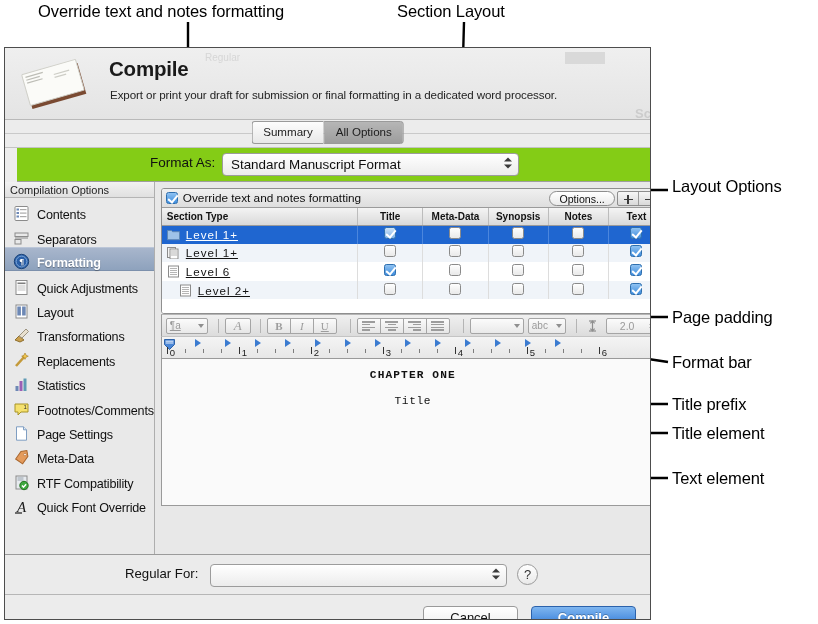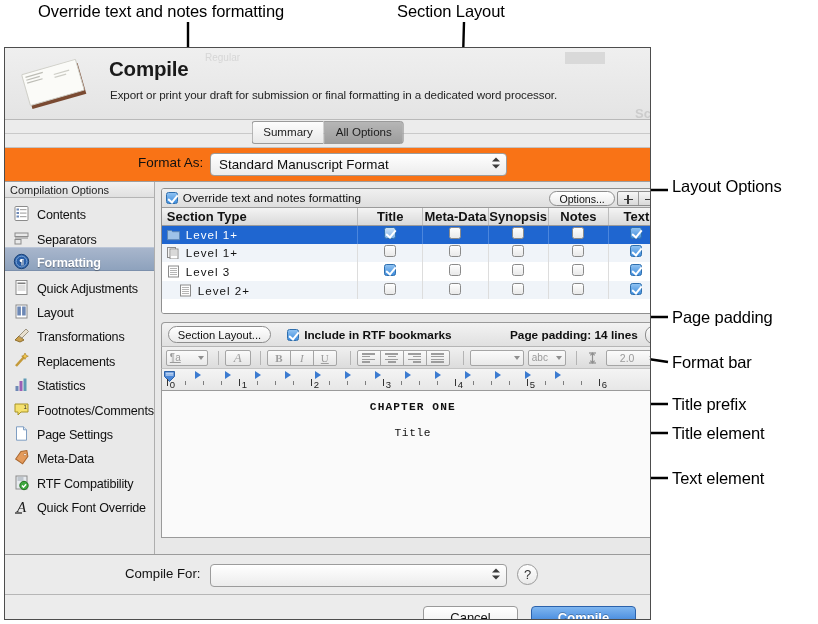--- a/index.html
+++ b/index.html
@@ -83,23 +83,23 @@
   .tab.active {
     background: linear-gradient(#a3a3a3,#8e8e8e);
     color:#fff; text-shadow:0 1px 0 rgba(0,0,0,.35);
   }
   .tab.active { color:#1b1b1b; text-shadow:none;
     background: linear-gradient(#b6b6b6,#9d9d9d); }
 
   
   .formatas-row {
     position:relative; height: 34px;
-    background:#f97316;
+    background:#84cc16;
     border-bottom:1px solid #9e9e9e;
-    display:flex; align-items:center;
+    display:flex; align-items:center;margin-left:12px;
   }
   .formatas-label {
     position:absolute; left:133px; top:7px;
     font-size:13.5px; color:#111;
   }
   .popup {
     position:absolute;
     border:1px solid #9c9c9c; border-radius:4px;
     background: linear-gradient(#ffffff,#ececec);
     box-shadow: 0 1px 0 rgba(255,255,255,.8) inset;
@@ -195,32 +195,32 @@
   }
   .segctl .plus:before{ left:6px; top:6.5px; width:9px; height:1.6px;}
   .segctl .plus:after { left:9.7px; top:2.8px; width:1.6px; height:9px;}
   .segctl .minus:before{ left:6px; top:6.5px; width:9px; height:1.6px;}
 
   
   table.sectiontable { width:100%; border-collapse:collapse; table-layout:fixed; }
   table.sectiontable th {
     background: linear-gradient(#f4f4f4,#d9d9d9);
     border-bottom:1px solid #9a9a9a; border-right:1px solid #bcbcbc;
-    font-size:13px; font-weight:600; color:#121212;
+    font-size:10px; font-weight:600; color:#121212;
     height:17px; padding:0;
   }
   table.sectiontable th.first { text-align:left; padding-left:5px; }
   table.sectiontable td {
     height:18.6px; border-right:1px solid #dddddd; padding:0;
     text-align:center; font-size:11.8px; color:#111;
   }
   table.sectiontable td.first { text-align:left; padding-left:5px;}
   tr.alt td { background:#f0f4f9; }
   tr.sel td { background:#1f66d0; color:#fff; border-right-color:#4b86dd; }
-  .rowlabel { display:flex; align-items:center; }
+  .rowlabel { display:flex; align-items:center;text-decoration:underline; }
   .rowlabel .txt { margin-left:6px; letter-spacing:1px; font-size:11.6px;}
   .rowicon { width:13px; height:13px; flex:none; position:relative; }
 
   
   .sl-strip {
     margin-top:8px; height:24px;
     border:1px solid #9a9a9a; border-bottom:none; border-radius:4px 4px 0 0;
     background: linear-gradient(#f3f3f3,#e0e0e0);
     position:relative; display:flex; align-items:center;
   }
@@ -639,21 +639,21 @@
                 <span class="rowlabel">
                   <span class="rowicon">
                     <svg viewBox="0 0 13 13">
                         <rect x="1.5" y="1" width="10" height="11" fill="#fdfdfd" stroke="#8b8b8b"></rect>
                         <line x1="3" y1="3.5" x2="10" y2="3.5" stroke="#b5b5b5"></line>
                         <line x1="3" y1="5.5" x2="10" y2="5.5" stroke="#b5b5b5"></line>
                         <line x1="3" y1="7.5" x2="10" y2="7.5" stroke="#b5b5b5"></line>
                         <line x1="3" y1="9.5" x2="10" y2="9.5" stroke="#b5b5b5"></line>
                       </svg>
                   </span>
-                  <span class="txt">Level  3</span>
+                  <span class="txt">Level  6</span>
                 </span>
               </td>
               <td><span class="cb on"></span></td>
               <td><span class="cb"></span></td>
               <td><span class="cb"></span></td>
               <td><span class="cb"></span></td>
               <td style="border-right:none;"><span class="cb on"></span></td>
             </tr>
             <tr class="alt">
               <td class="first">
@@ -674,30 +674,20 @@
               <td><span class="cb"></span></td>
               <td><span class="cb"></span></td>
               <td><span class="cb"></span></td>
               <td style="border-right:none;"><span class="cb on"></span></td>
             </tr>
           </tbody>
         </table>
         <div style="height:14px;background:#fff;"></div>
       </div>
 
-      <div class="sl-strip">
-        <span class="roundbtn">Section Layout...</span>
-        <span class="cb on"></span>
-        <span class="cblbl">Include in RTF bookmarks</span>
-        <span class="padlbl">Page padding: 14 lines</span>
-        <span class="stepper">
-            <i class="up"></i>
-            <i class="dn"></i>
-          </span>
-      </div>
 
       <div class="fmtbar">
         <span class="fcombo" style="width:42px;">
           <span style="text-decoration:underline;">¶a</span>
           <span class="caret"></span>
         </span>
         <span class="sepbar"></span>
         <span class="fbtn" style="width:26px;font-style:italic;font-family:'Liberation Serif',serif;font-size:13px;">A</span>
         <span class="sepbar"></span>
         <span class="fgroup">
@@ -829,21 +819,21 @@
 
       <div class="preview">
         <div class="pv-chapter">CHAPTER ONE</div>
         <div class="pv-title">Title</div>
       </div>
 
     </div>
   </div>
 
   <div class="dlg-foot1">
-    <span class="lbl">Compile For:</span>
+    <span class="lbl">Regular For:</span>
     <span class="popup" id="compile-for-popup">
       <span class="arrows">
           <i class="up"></i>
           <i class="dn"></i>
         </span>
     </span>
     <span class="helpbtn">?</span>
   </div>
 
   <div class="dlg-foot2">

